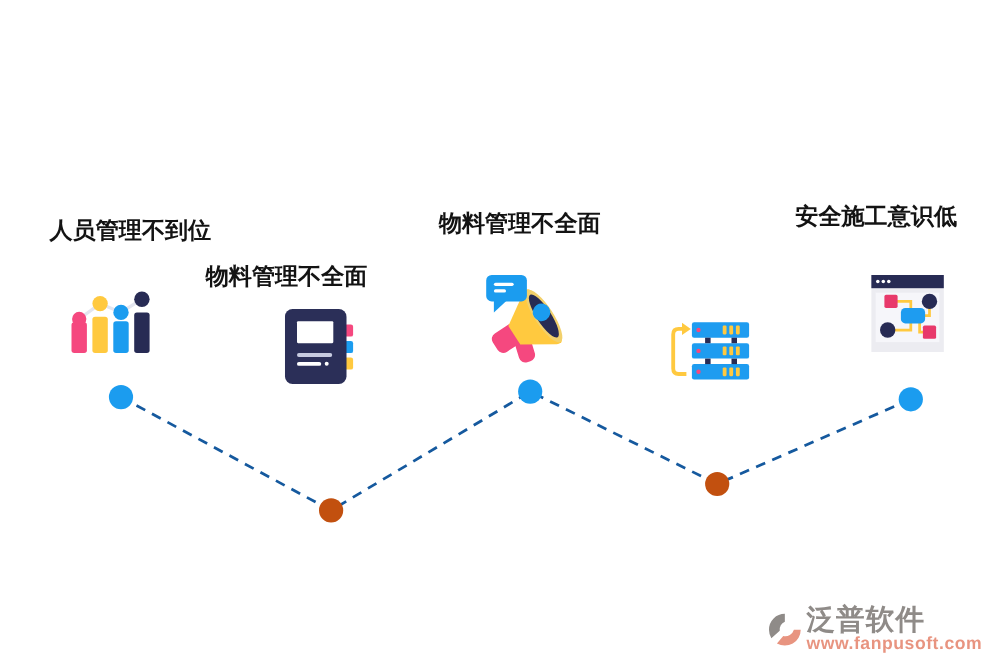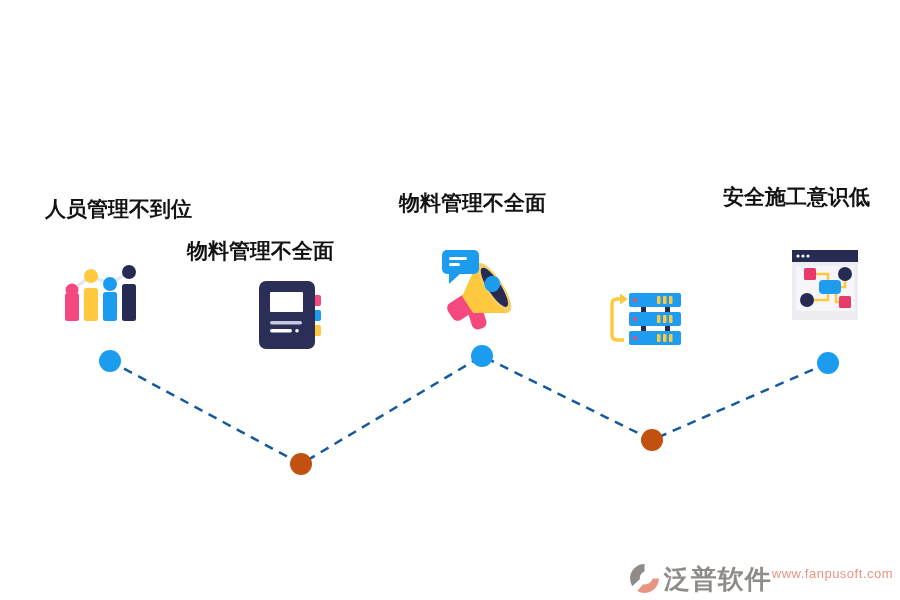--- a/index.html
+++ b/index.html
@@ -20,23 +20,23 @@
   #icon-1 { left:59px;  top:263px; }
   #icon-2 { left:259px; top:281px; }
   #icon-3 { left:437px; top:248px; }
   #icon-4 { left:608px; top:291px; }
   #icon-5 { left:792px; top:250px; }
   .zigzag { position:absolute; left:0; top:0; }
   .watermark {
     position:absolute; right:7px; bottom:5px;
     display:flex; align-items:center; gap:3px;
   }
-  .wm-text { display:flex; flex-direction:row; align-items:flex-start; }
+  .wm-text { display:flex; flex-direction:column; align-items:flex-start; }
   .wm-brand { font-weight:bold; font-size:26px; color:#8f8b88; line-height:1; letter-spacing:1px; }
-  .wm-url  { font-weight:normal; font-size:13px; color:#e89480; line-height:1.2; letter-spacing:0.5px; }
+  .wm-url  { font-weight:bold; font-size:16px; color:#e89480; line-height:1.2; letter-spacing:0.5px; }
 </style>
 </head>
 <body>
 
 <div class="canvas">
 
   <svg class="zigzag" width="900" height="600" viewBox="0 0 900 600">
     <polyline points="110,361 301,464 482,356 652,440 828,363" fill="none" stroke="#15599e" stroke-width="2.5" stroke-dasharray="9 7"></polyline>
     <circle cx="110" cy="361" r="11" fill="#1b9cef"></circle>
     <circle cx="301" cy="464" r="11" fill="#c2500f"></circle>

